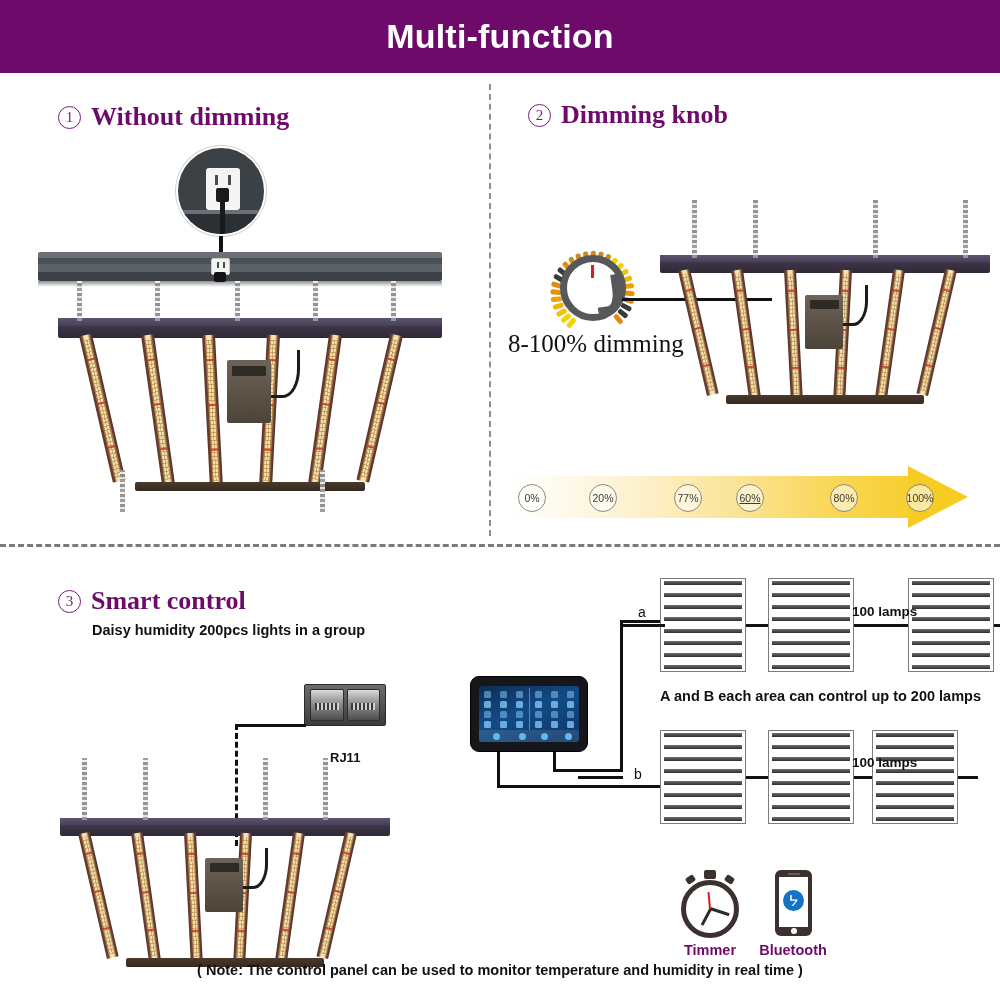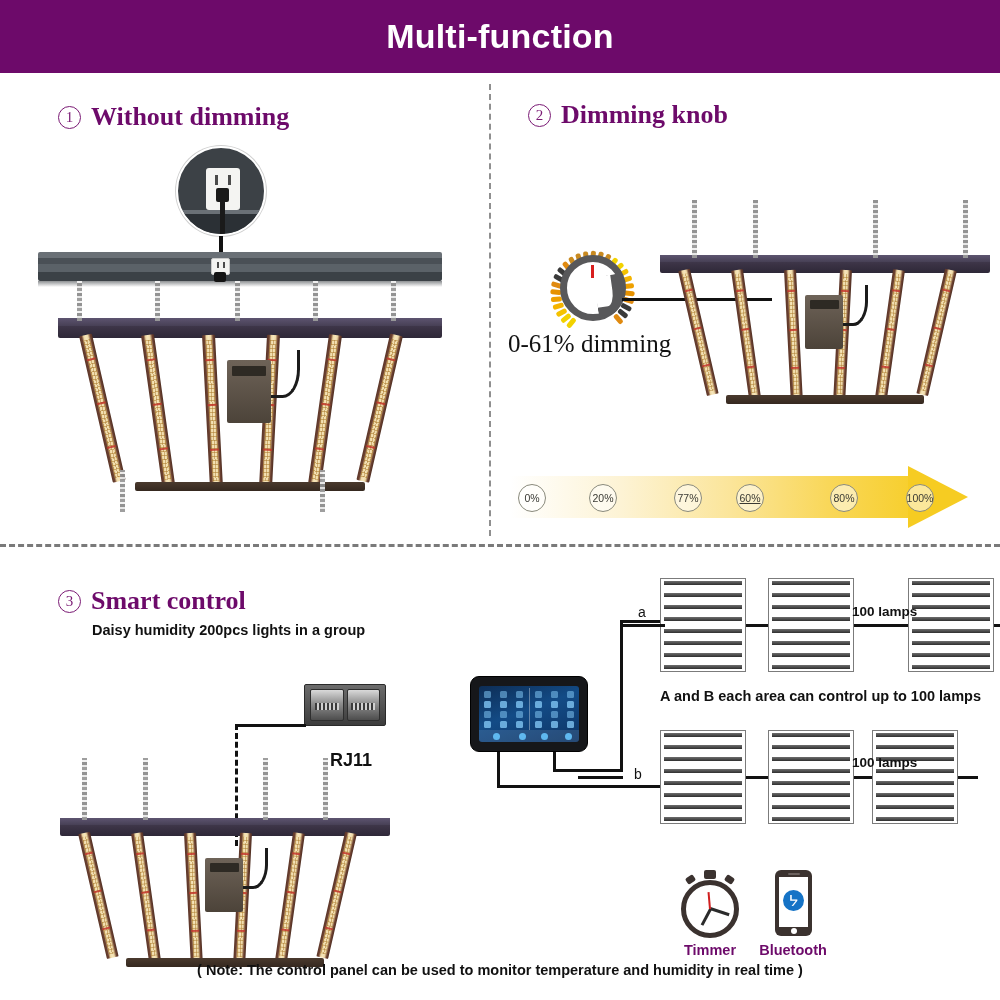--- a/index.html
+++ b/index.html
@@ -193,21 +193,21 @@
   }
   .rj11 .port{
     flex:1; background:linear-gradient(#d9d9d9,#8e8e8e 45%,#4d4d4d);
     border:1px solid #2e2e2e; border-radius:2px; position:relative;
   }
   .rj11 .port:after{
     content:""; position:absolute; left:12%; right:12%; top:42%; height:24%;
     background:repeating-linear-gradient(90deg,#3b3b3b 0 2px,#d0d0d0 2px 4px);
   }
   .rj11-label{
-    position:absolute; left:330px; top:750px; font-size:18px; color:#111; font-weight:600;
+    position:absolute; left:330px; top:750px; font-size:13px; color:#111; font-weight:600;
   }
   .rj11-lead-h{ position:absolute; left:236px; top:724px; width:70px; height:3px; background:#111;}
   .rj11-lead-v{
     position:absolute; left:235px; top:724px; width:0; height:122px;
     border-left:3px dashed #111;
   }
 
   .panel{
     position:absolute; left:470px; top:676px; width:118px; height:76px;
     background:#16171a; border-radius:9px; border:1px solid #000;
@@ -413,21 +413,21 @@
         <div class="tick" style="background: rgb(231, 146, 0); transform: rotate(95.2deg);"></div>
         <div class="tick" style="background: rgb(224, 138, 16); transform: rotate(106.4deg);"></div>
         <div class="tick" style="background: rgb(58, 58, 58); transform: rotate(117.6deg);"></div>
         <div class="tick" style="background: rgb(58, 58, 58); transform: rotate(128.8deg);"></div>
         <div class="tick" style="background: rgb(224, 138, 16); transform: rotate(140deg);"></div>
       </div>
     <div class="knob-ring"></div>
     <div class="knob-sweep"></div>
     <div class="knob-ind"></div>
   </div>
-  <div class="dim-label">0-61% dimming</div>
+  <div class="dim-label">8-100% dimming</div>
   <div class="knob-line"></div>
 
   <div class="fixture" id="fx2" style="left: 660px; top: 255px; width: 330px; height: 160px;">
       <div class="fx-top" style="left: 0px; top: 0px; width: 330px; height: 18px;"></div>
       <div class="fx-bar" style="left: 18.15px; top: 15px; width: 12px; height: 128px; transform: rotate(-13deg);">
         <i></i>
         <b style="top: 20.48px;"></b>
         <b style="top: 58.88px;"></b>
         <b style="top: 97.28px;"></b>
       </div>
@@ -659,21 +659,21 @@
         <s></s>
         <s></s>
         <s></s>
       </div>
       <div style="position: absolute; left: 958px; top: 776px; width: 20px; height: 3px; background: rgb(17, 17, 17);"></div>
       <div style="position: absolute; left: 578px; top: 776px; width: 45px; height: 3px; background: rgb(17, 17, 17);"></div>
     </div>
 
   <div class="lamps-text" style="left:852px; top:604px;">100 lamps</div>
   <div class="lamps-text" style="left:852px; top:755px;">100 lamps</div>
-  <div class="mid-note">A and B each area can control up to 100 lamps</div>
+  <div class="mid-note">A and B each area can control up to 200 lamps</div>
 
 
   <div class="feat" style="left:665px; top:868px; width:90px;">
     <div class="ic-timer">
       <div class="crown"></div>
       <div class="btnL"></div>
       <div class="btnR"></div>
       <div class="face"></div>
       <div class="hand" style="width:2.5px;height:18px;transform:rotate(28deg);"></div>
       <div class="hand" style="width:2.5px;height:20px;transform:rotate(-72deg);"></div>

